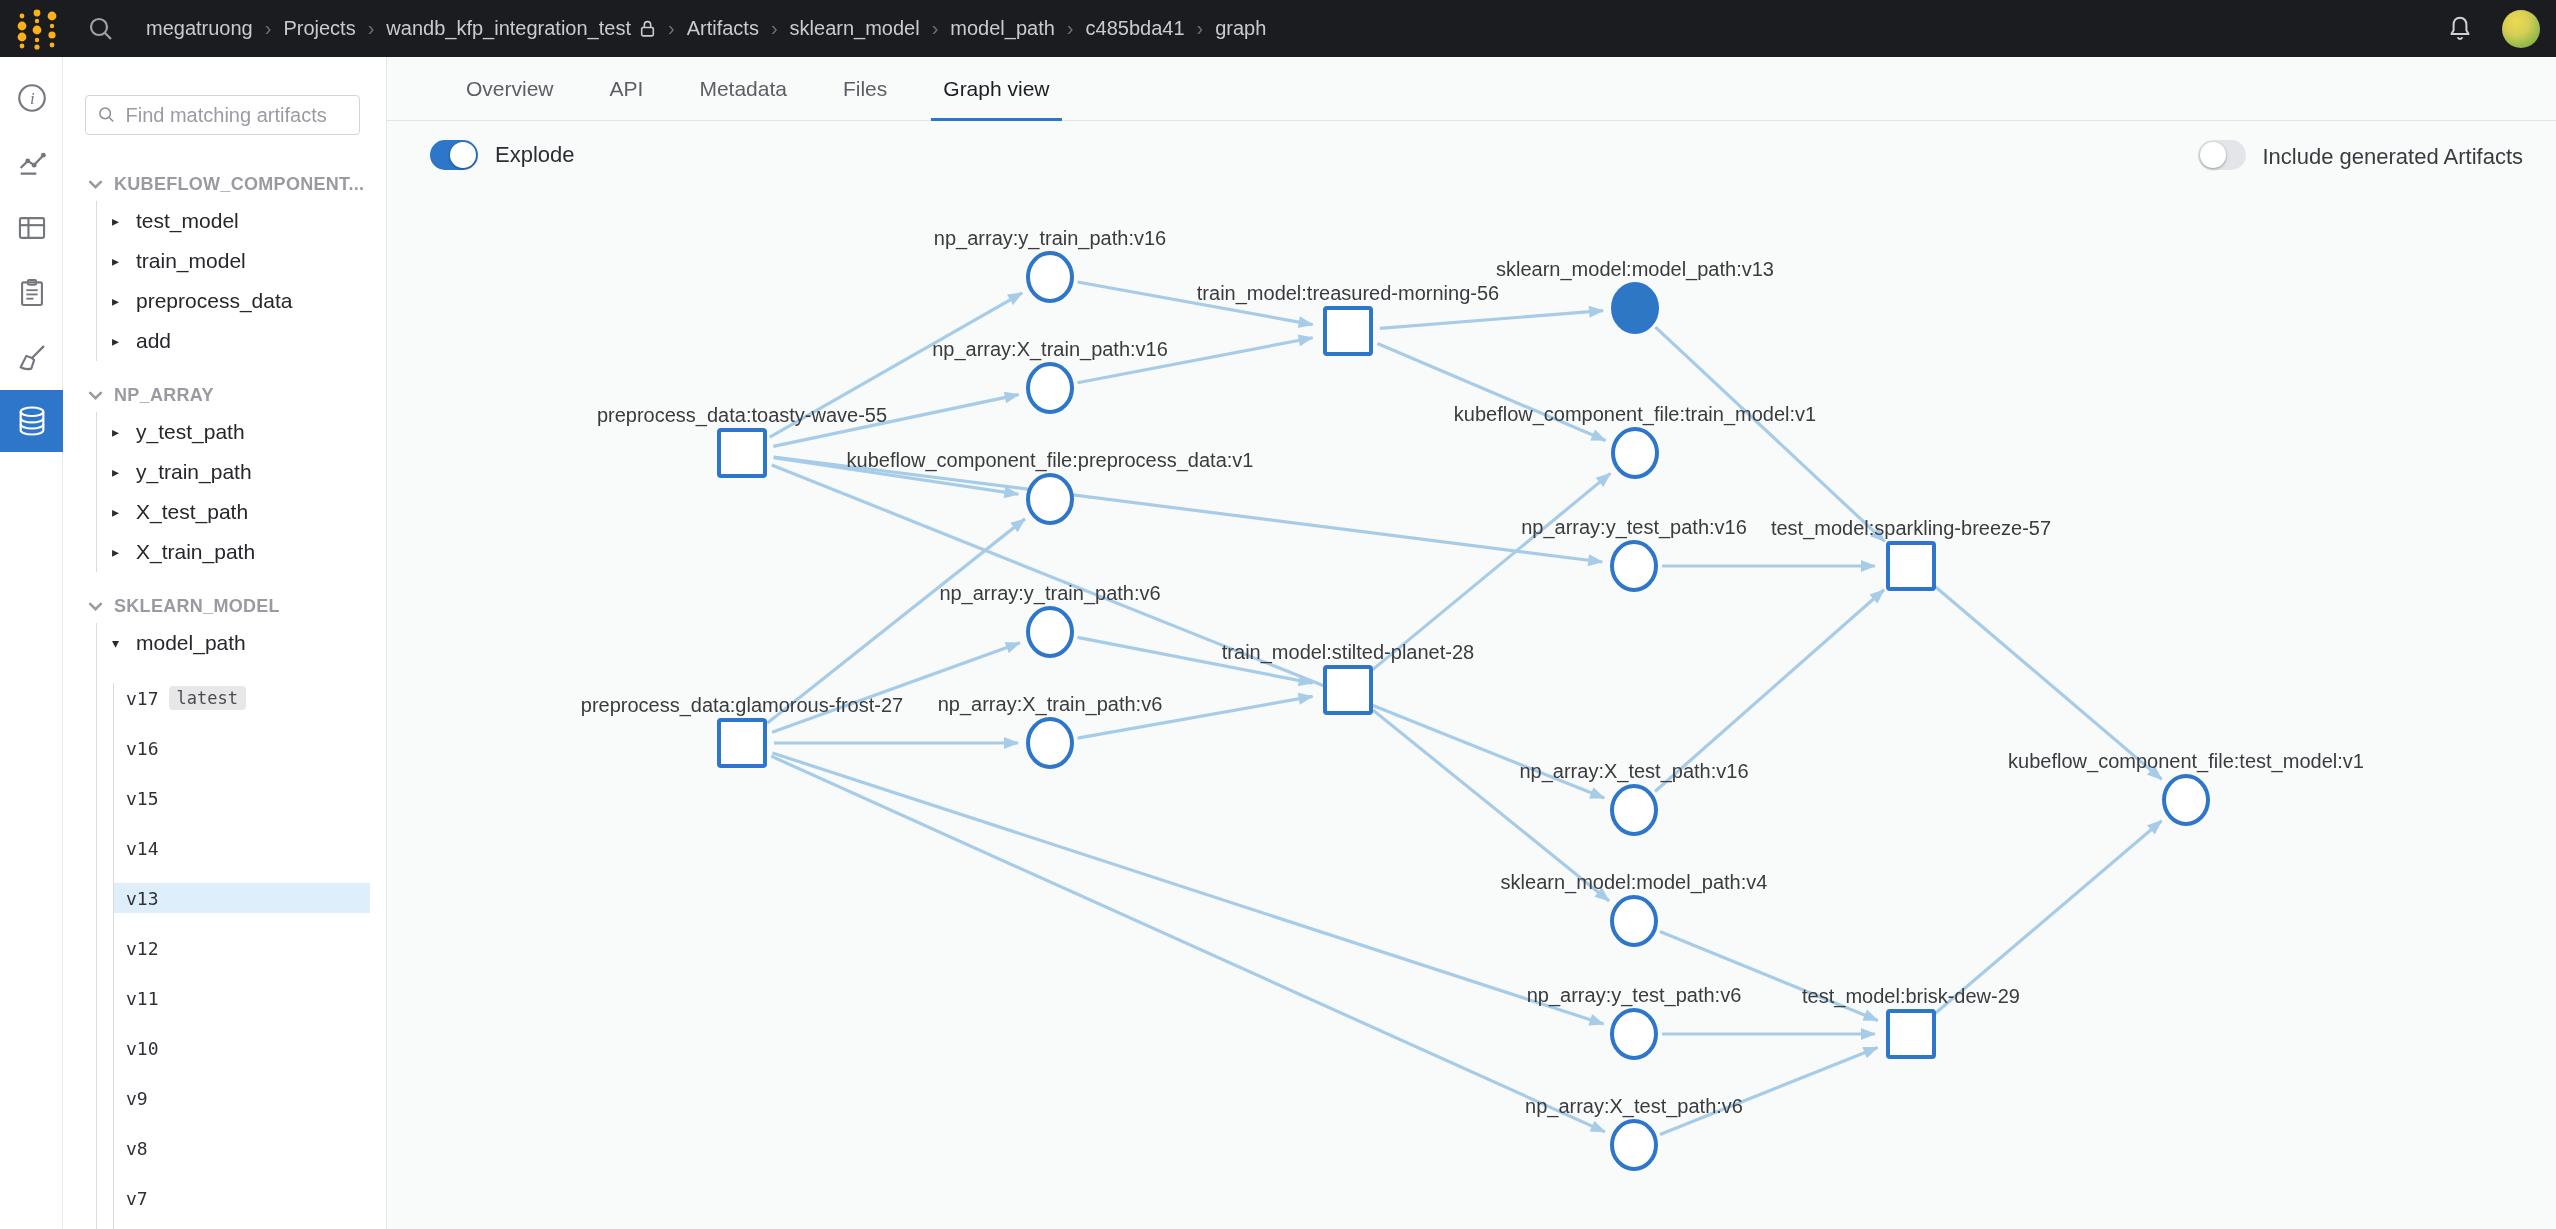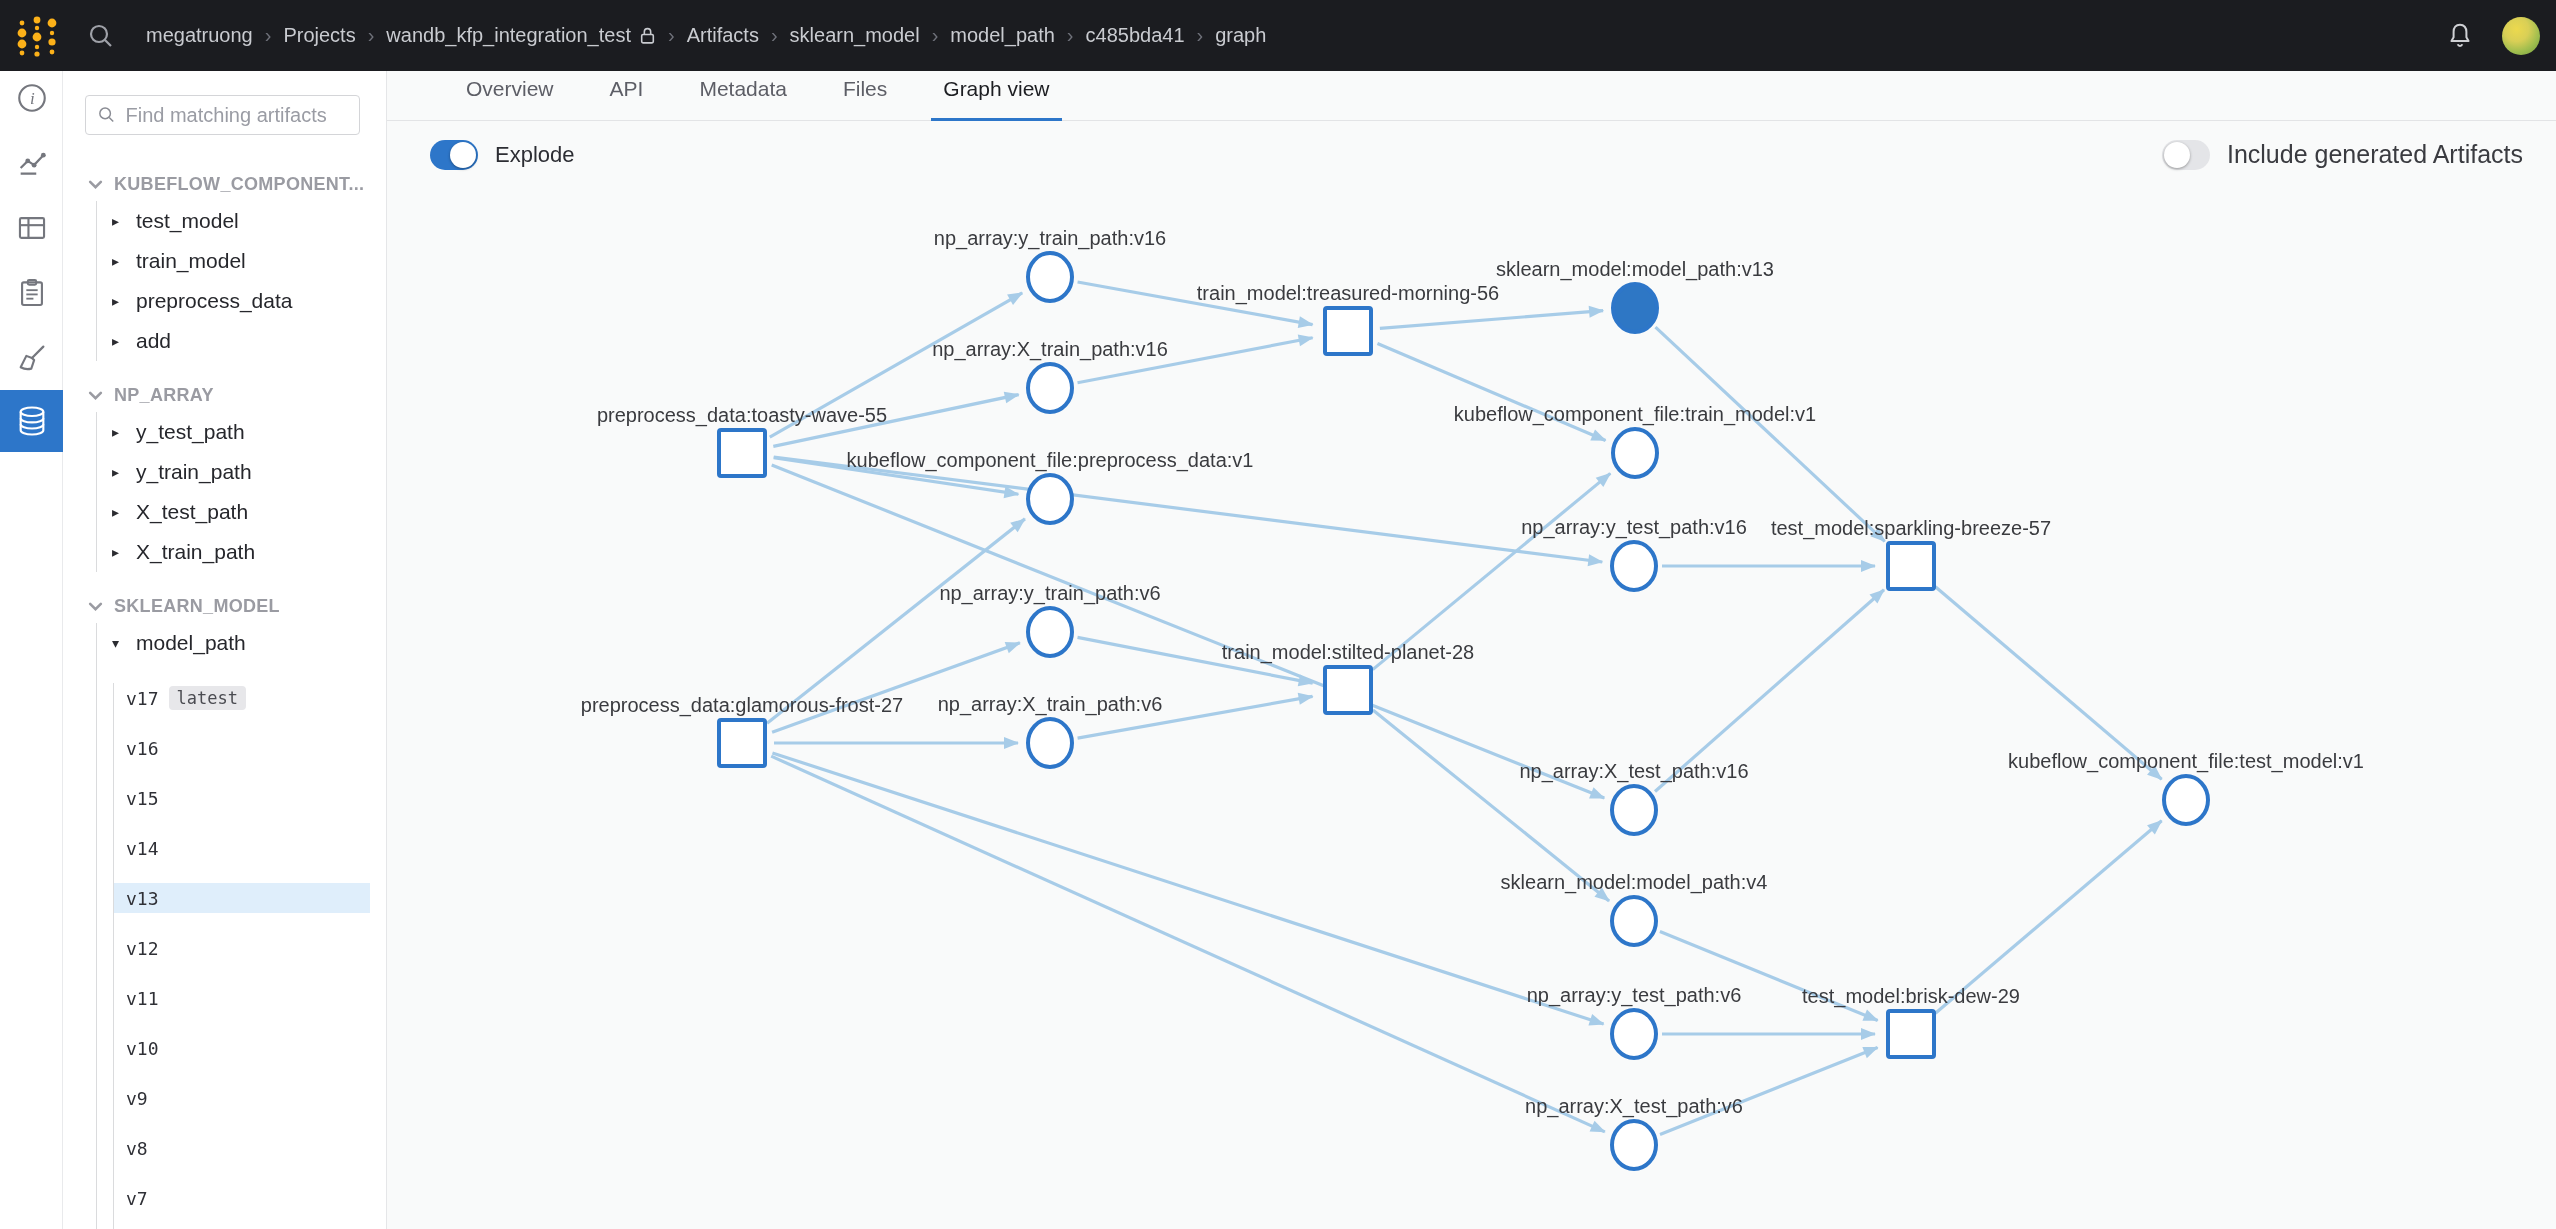--- a/index.html
+++ b/index.html
@@ -1,20 +1,20 @@
 <!DOCTYPE html>
 <html><head>
 <meta charset="utf-8">
 <style>
   * { margin:0; padding:0; box-sizing:border-box; }
   html,body { width:2556px; height:1229px; overflow:hidden; background:#fff;
               font-family:"Liberation Sans", sans-serif; }
 
   
-  .topbar { position:absolute; left:0; top:0; width:2556px; height:71px;
+  .topbar { position:absolute; left:0; top:0; width:2556px; height:57px;
             background:#1b1c20; display:flex; align-items:center; z-index:20; }
   .logo { margin-left:12px; width:52px; height:44px; flex:0 0 auto; }
   .top-search { margin-left:22px; flex:0 0 auto; }
   .breadcrumb { display:flex; align-items:center; gap:12px; margin-left:30px;
                 color:#c9cbd0; font-size:20px; white-space:nowrap; }
   .crumb { color:#c9cbd0; display:flex; align-items:center; gap:8px; cursor:pointer; }
   .crumb-sep { color:#6f717a; font-size:20px; }
   .top-right { margin-left:auto; display:flex; align-items:center; gap:26px; margin-right:16px; }
   .avatar { width:38px; height:38px; border-radius:50%;
             background:radial-gradient(circle at 38% 32%, #ecd94e 0%, #d9cf56 35%, #9fbd4e 65%, #6f9a3c 100%); }
@@ -57,22 +57,22 @@
   .tabs { display:flex; gap:32px; padding-left:67px; height:64px; align-items:flex-end;
           border-bottom:1px solid #e3e4e6; }
   .tab { font-size:21px; color:#5d5e66; padding:0 12px 17px; border-bottom:3px solid transparent;
          margin-bottom:-1px; cursor:pointer; background:none; border-top:none; border-left:none;
          border-right:none; font-family:"Liberation Sans", sans-serif; }
   .tab.active { color:#1d1e22; border-bottom-color:#2d76c9; }
 
   .controls { position:relative; height:70px; }
   .control-left { position:absolute; left:43px; top:19px; display:flex; gap:17px; align-items:center;
                   font-size:22px; color:#2c2d33; }
-  .control-right { position:absolute; right:33px; top:19px; display:flex; gap:17px; align-items:flex-start;
-                   font-size:25px; color:#3a3b40; }
+  .control-right { position:absolute; right:33px; top:19px; display:flex; gap:17px; align-items:flex-end;
+                   font-size:22px; color:#3a3b40; }
   .switch { width:48px; height:30px; border-radius:15px; position:relative; cursor:pointer;
             flex:0 0 auto; }
   .switch.on  { background:#2d76c9; }
   .switch.off { background:#e4e5e8; }
   .knob { width:26px; height:26px; border-radius:50%; background:#fff; position:absolute; top:2px;
           box-shadow:0 1px 3px rgba(0,0,0,.35); }
   .switch.on  .knob { right:2px; }
   .switch.off .knob { left:2px; }
 
   

